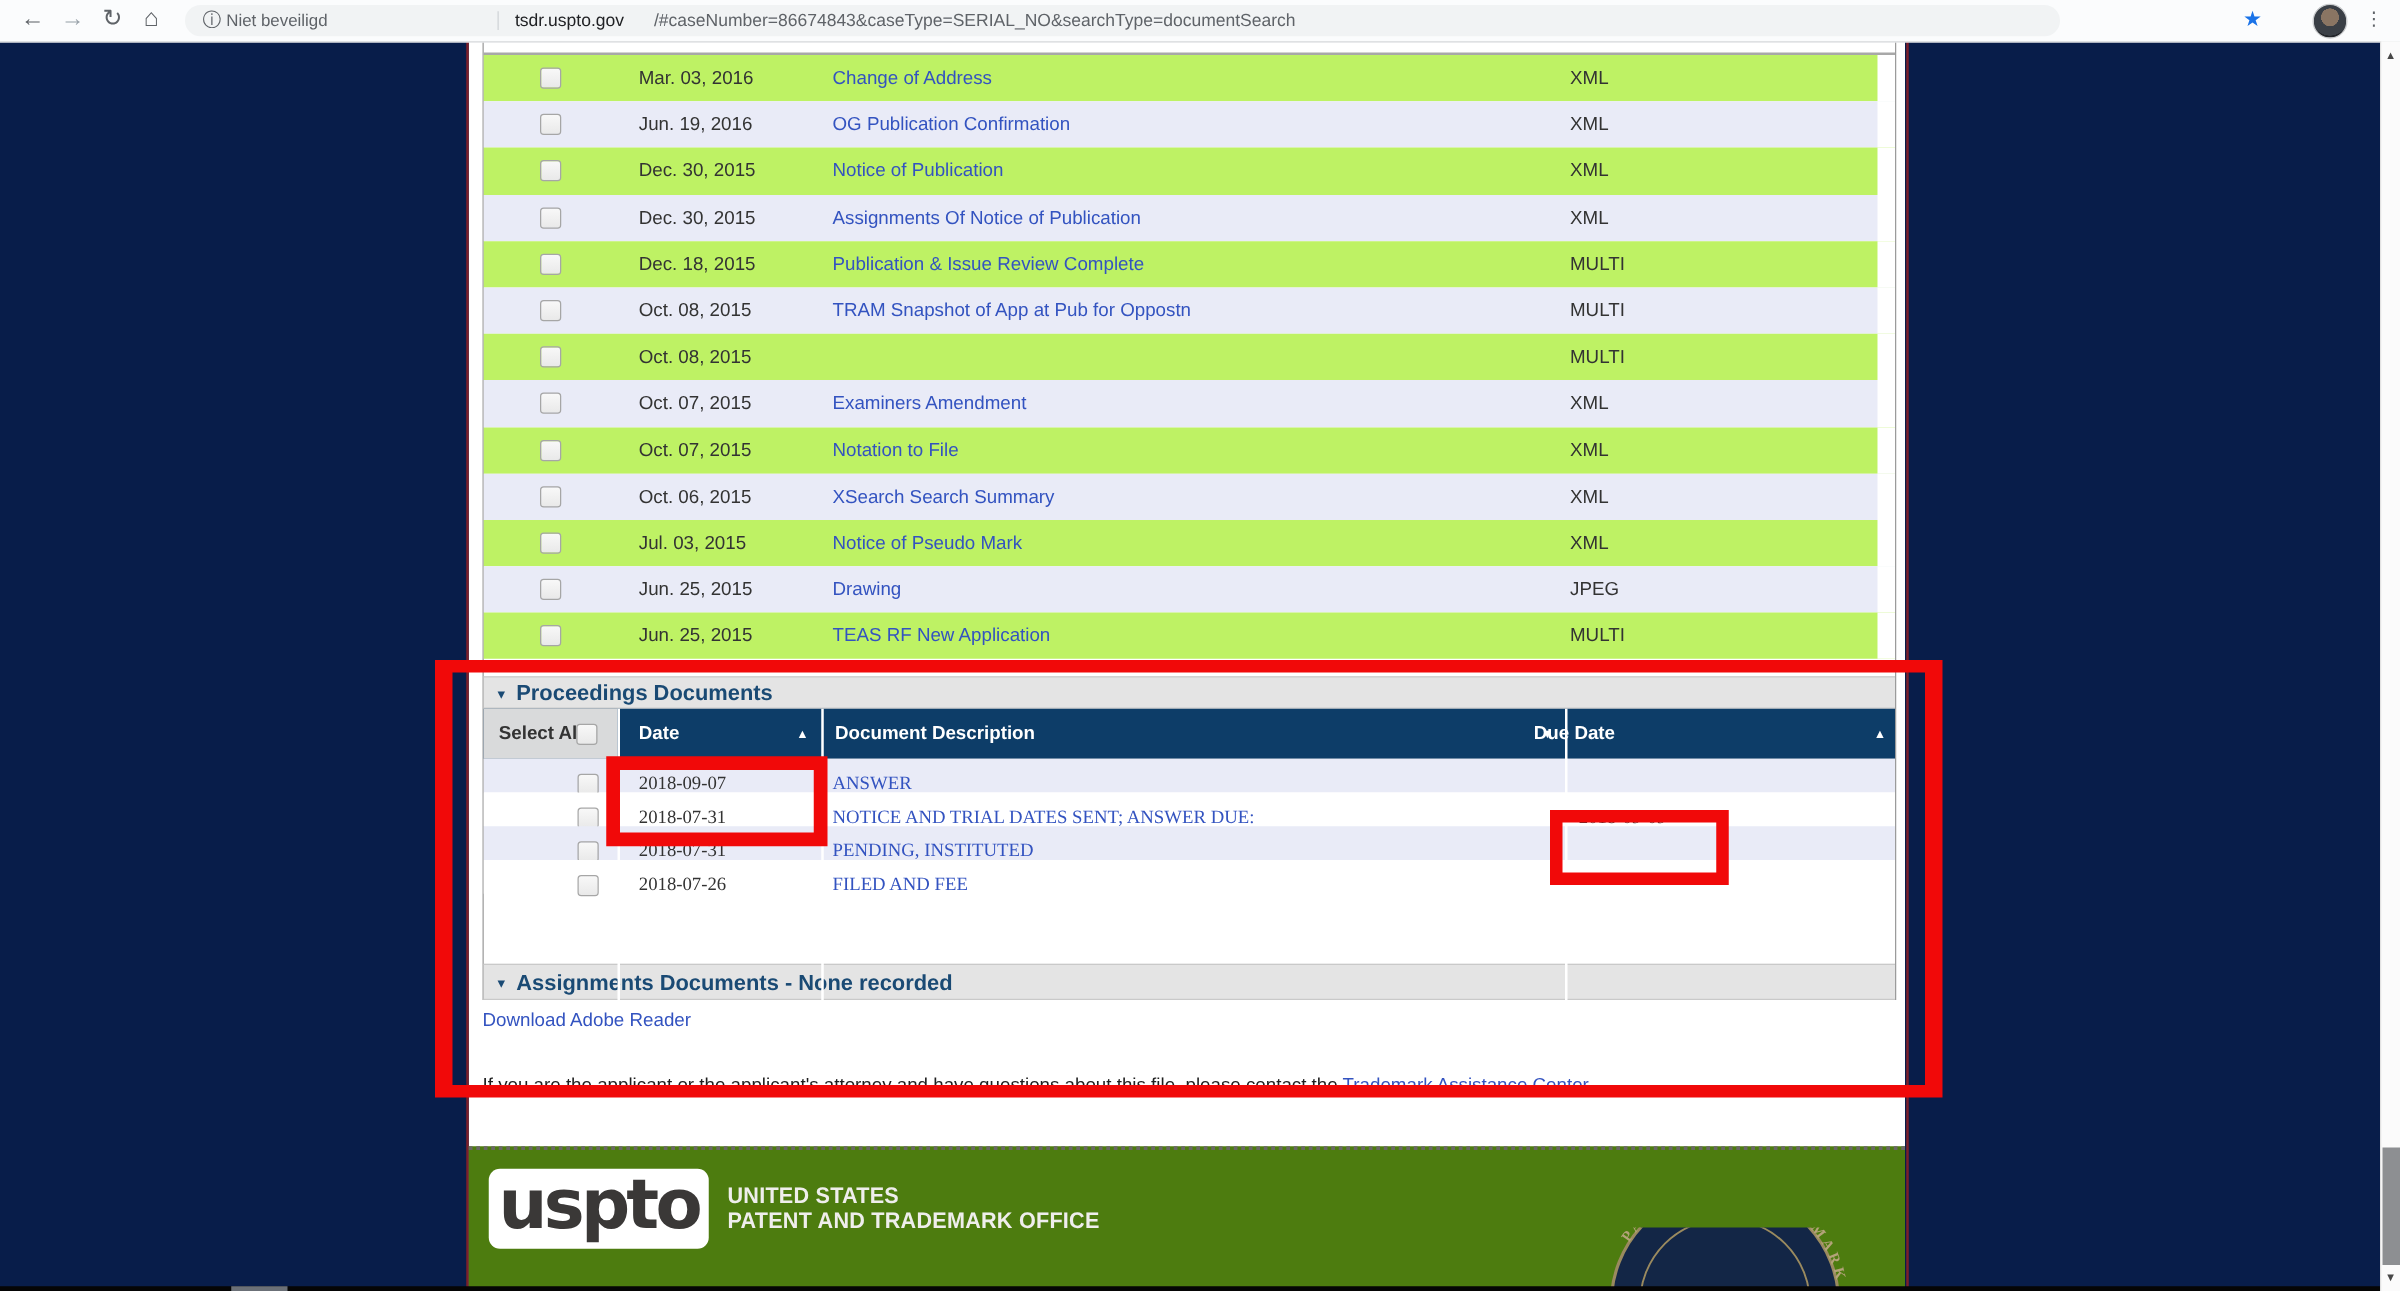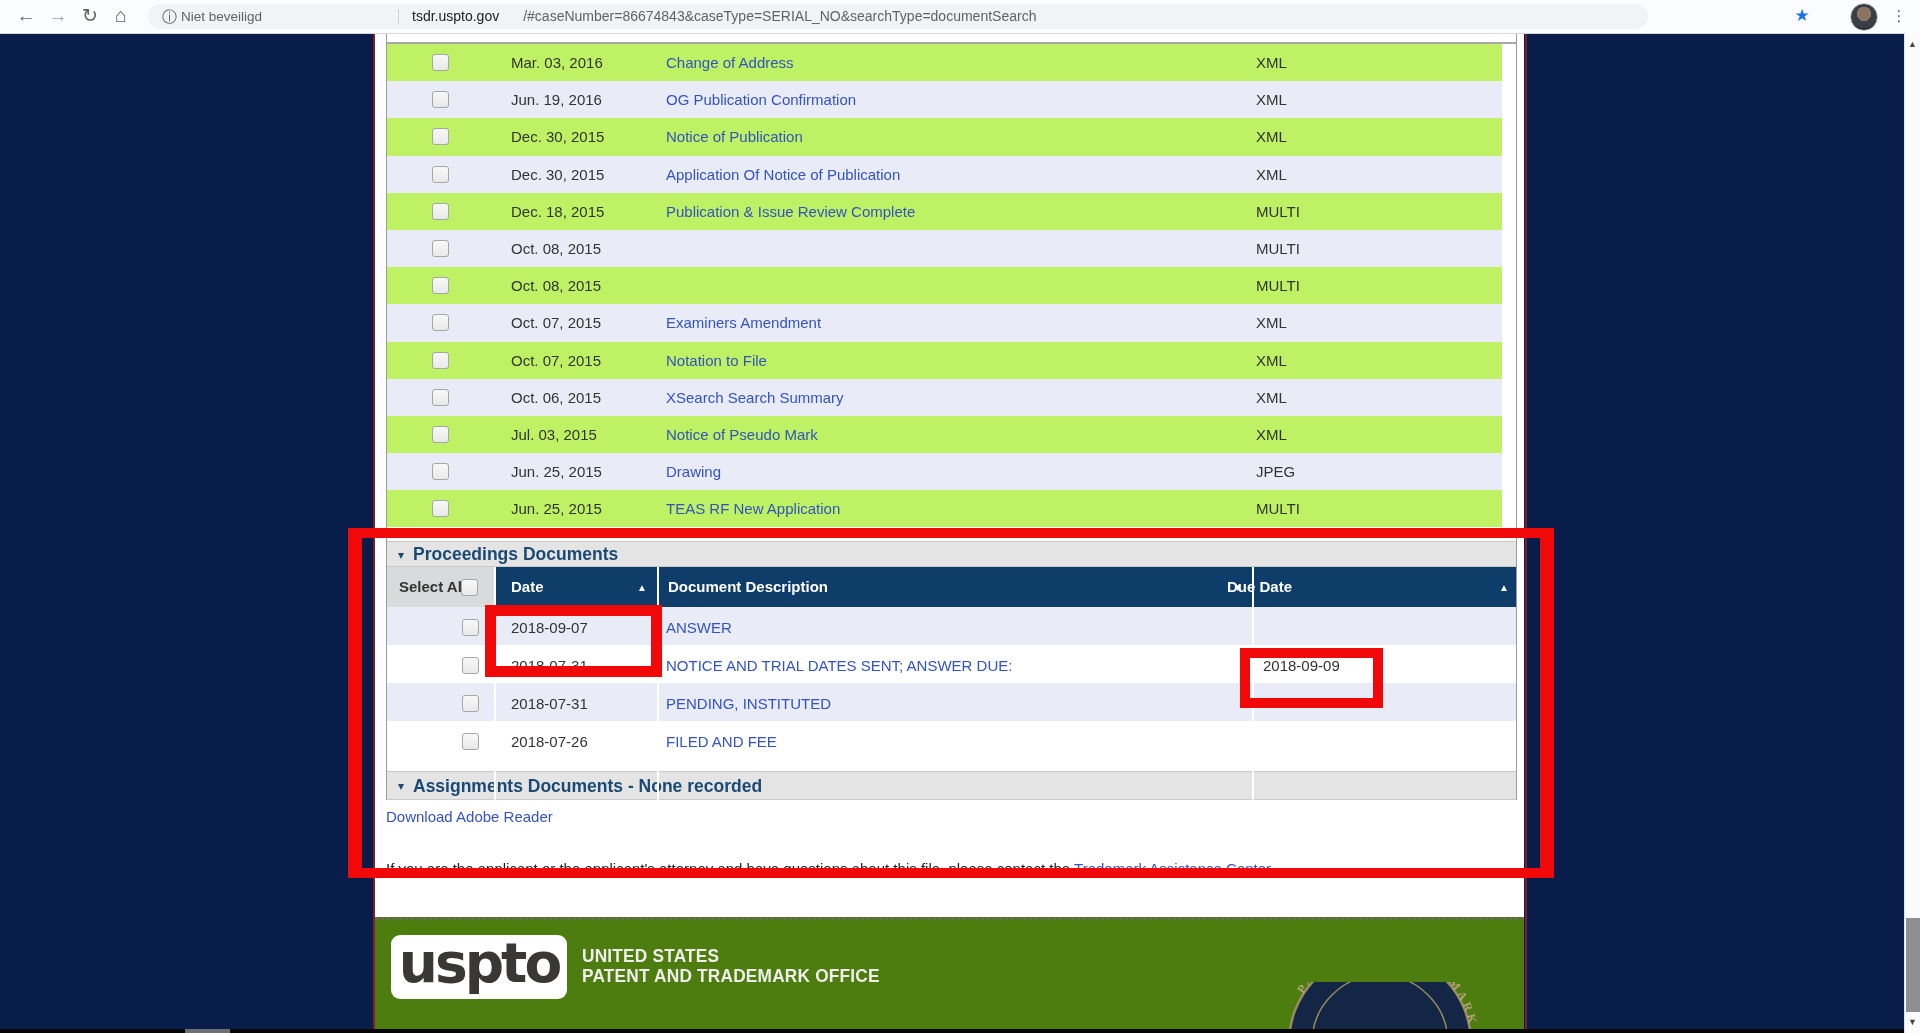--- a/index.html
+++ b/index.html
@@ -50,21 +50,21 @@
   .sec-bar .lbl{position:absolute;left:26px;top:0;line-height:25px;font-size:17.5px;font-weight:bold;color:#1a4a74;white-space:nowrap;text-align:center;}
   
   .p-head{position:absolute;left:0;top:534px;width:100%;height:40px;background:#0d3d68;z-index:4;}
   .ph-cell{position:absolute;top:0;height:40px;line-height:40px;color:#fff;font-weight:bold;font-size:15px;white-space:nowrap;}
   .sel-cell{position:absolute;left:0;top:0;width:107px;height:40px;background:#d9dadb;}
   .sel-lbl{position:absolute;left:12px;top:0;line-height:40px;font-size:15px;font-weight:600;color:#333;}
   .sel-cb{position:absolute;left:74px;top:12px;}
   .sort{position:absolute;top:0;height:40px;line-height:42px;color:#fff;font-size:10px;}
   .v-sep{position:absolute;top:534px;width:2px;height:244px;background:#ffffff;z-index:5;}
   .p-rows{position:absolute;left:0;top:574px;width:100%;z-index:4;}
-  .p-row{position:relative;height:38px;background:#fff;}
+  .p-row{position:relative;height:27px;background:#fff;font-family:Liberation Serif, serif;}
   .p-row.shade{background:#e9ebf7;}
   
   .redbox{position:absolute;border-style:solid;border-color:#f10909;z-index:30;}
   
   .blk-link{position:absolute;font-size:15px;z-index:6;}
   .contact{position:absolute;left:386px;top:860px;font-size:15px;color:#1f1f1f;z-index:6;white-space:nowrap;}
   
   .footer{position:absolute;left:375px;top:917px;width:1149px;height:144px;background:#4d7c0f;
           border-top:3px dotted #6a6765;box-sizing:border-box;overflow:hidden;z-index:6;}
   .logo-box{position:absolute;left:16px;top:15px;width:176px;height:64px;background:#fff;border-radius:9px;}
@@ -126,32 +126,33 @@
       </div>
       <div class="t-row">
         <span class="cb main"></span>
         <span class="cell c-date">Dec. 30, 2015</span>
         <a class="cell c-desc lnk">Notice of Publication</a>
         <span class="cell c-type">XML</span>
       </div>
       <div class="t-row">
         <span class="cb main"></span>
         <span class="cell c-date">Dec. 30, 2015</span>
-        <a class="cell c-desc lnk">Application Of Notice of Publication</a>
+        <a class="cell c-desc lnk">Assignments Of Notice of Publication</a>
         <span class="cell c-type">XML</span>
       </div>
       <div class="t-row">
         <span class="cb main"></span>
         <span class="cell c-date">Dec. 18, 2015</span>
         <a class="cell c-desc lnk">Publication &amp; Issue Review Complete</a>
         <span class="cell c-type">MULTI</span>
       </div>
       <div class="t-row">
         <span class="cb main"></span>
         <span class="cell c-date">Oct. 08, 2015</span>
+        <a class="cell c-desc lnk">TRAM Snapshot of App at Pub for Oppostn</a>
         <span class="cell c-type">MULTI</span>
       </div>
       <div class="t-row">
         <span class="cb main"></span>
         <span class="cell c-date">Oct. 08, 2015</span>
         <span class="cell c-type">MULTI</span>
       </div>
       <div class="t-row">
         <span class="cb main"></span>
         <span class="cell c-date">Oct. 07, 2015</span>

